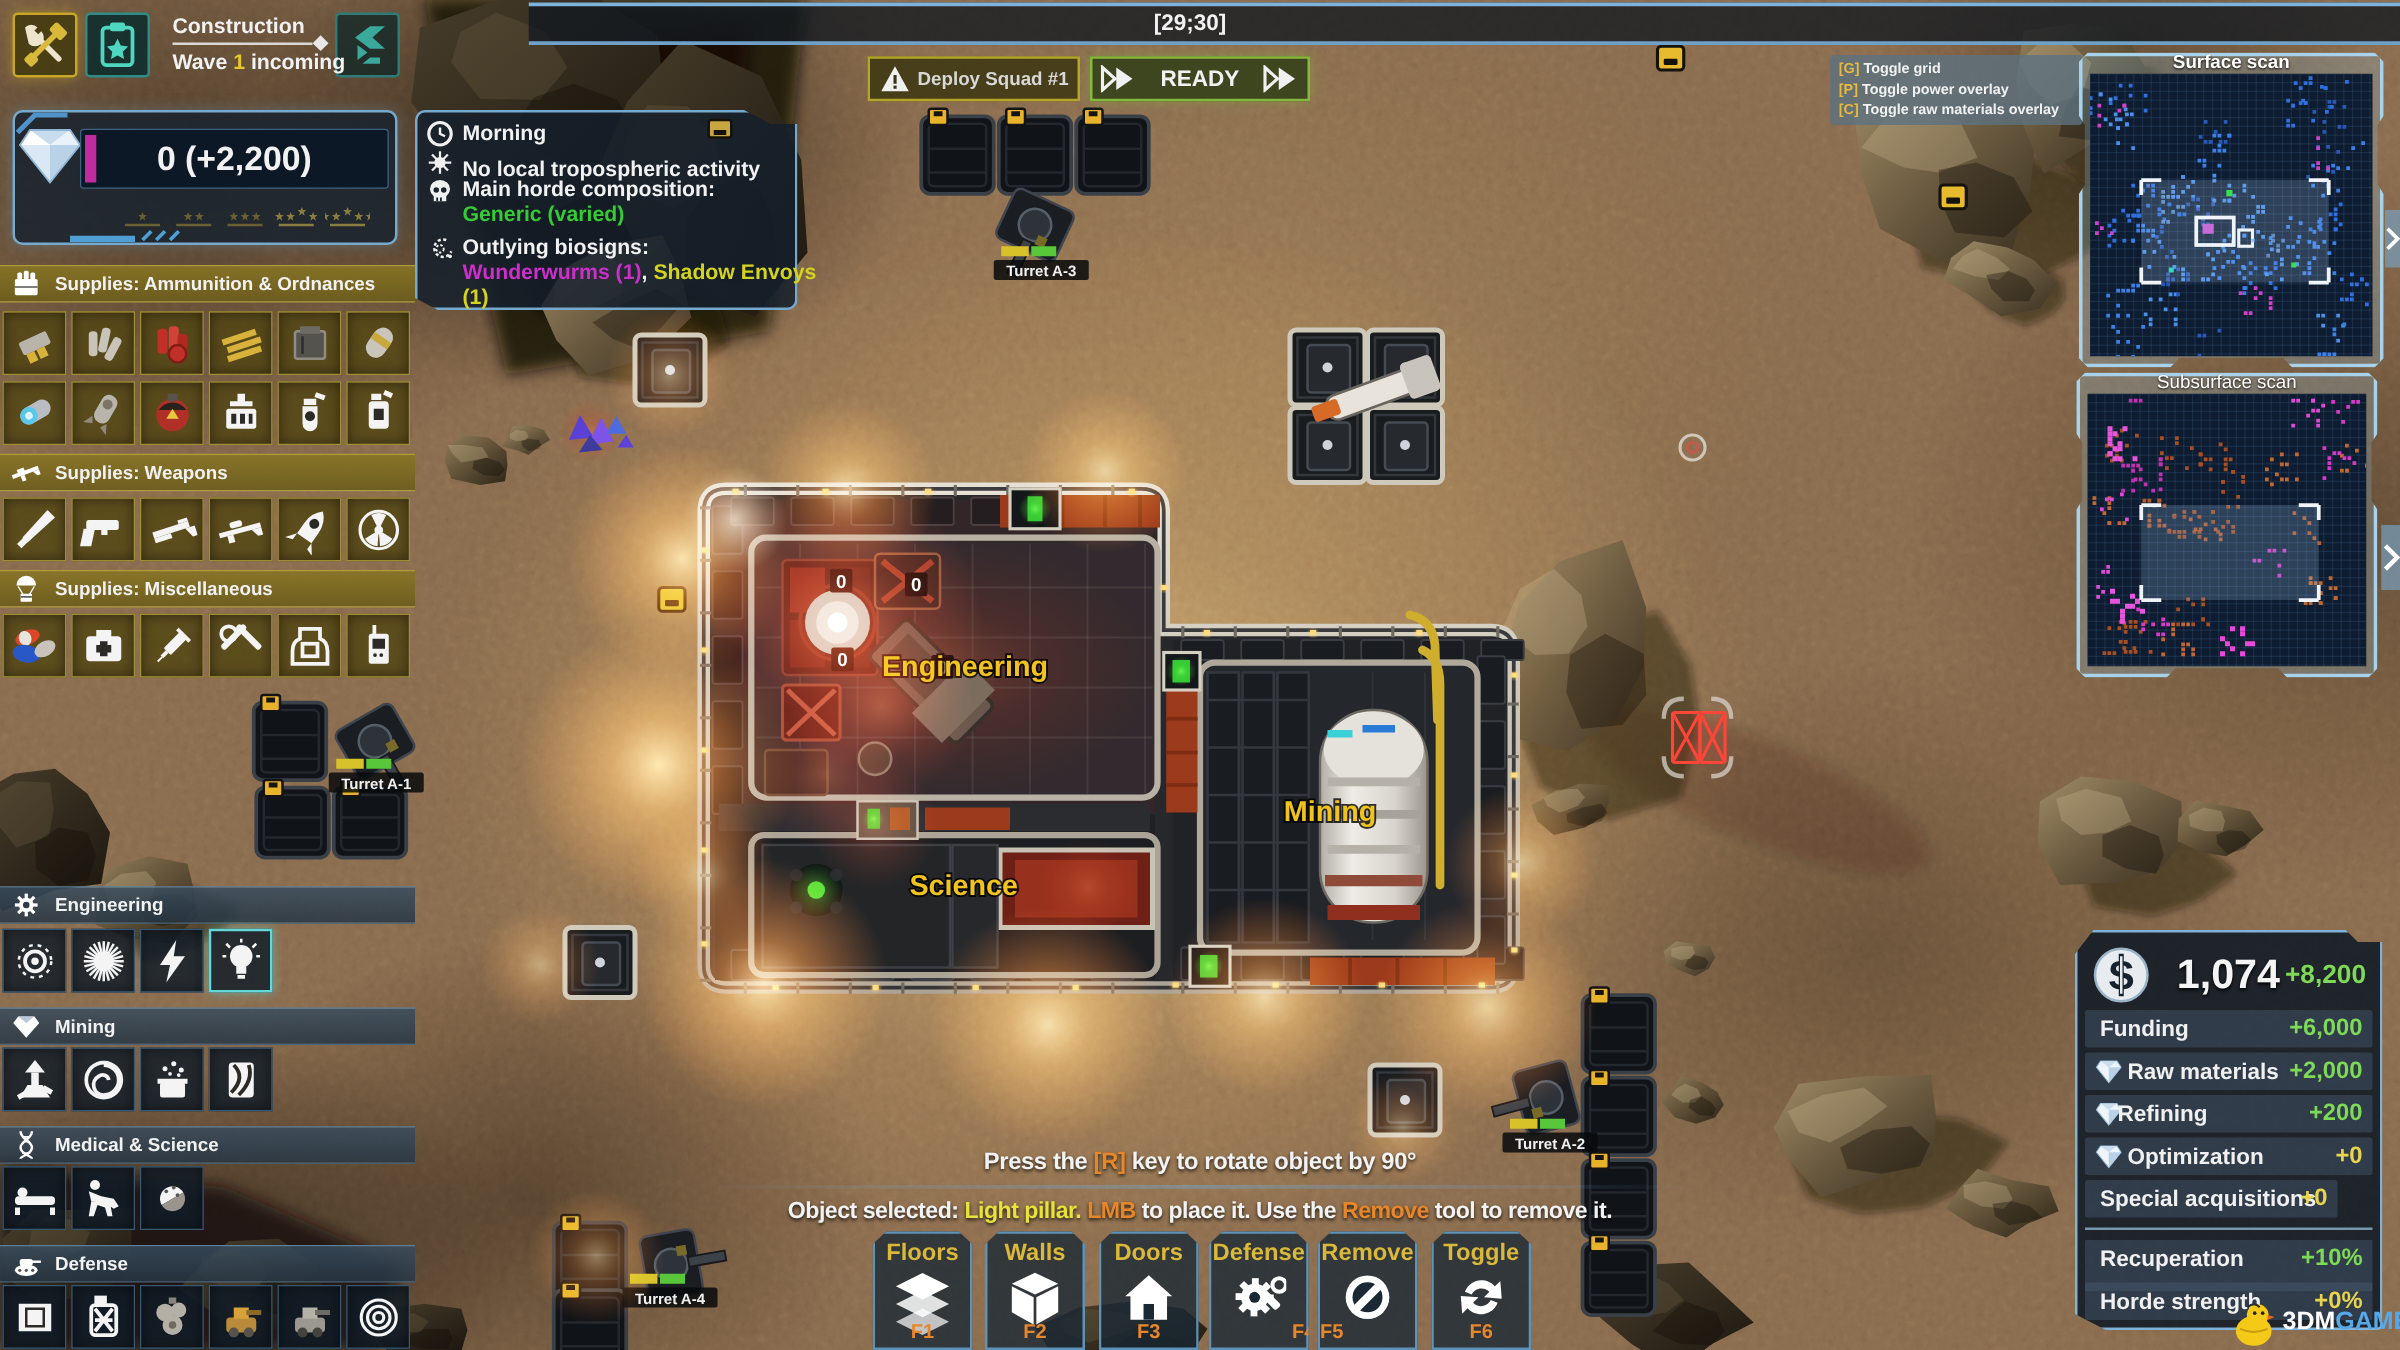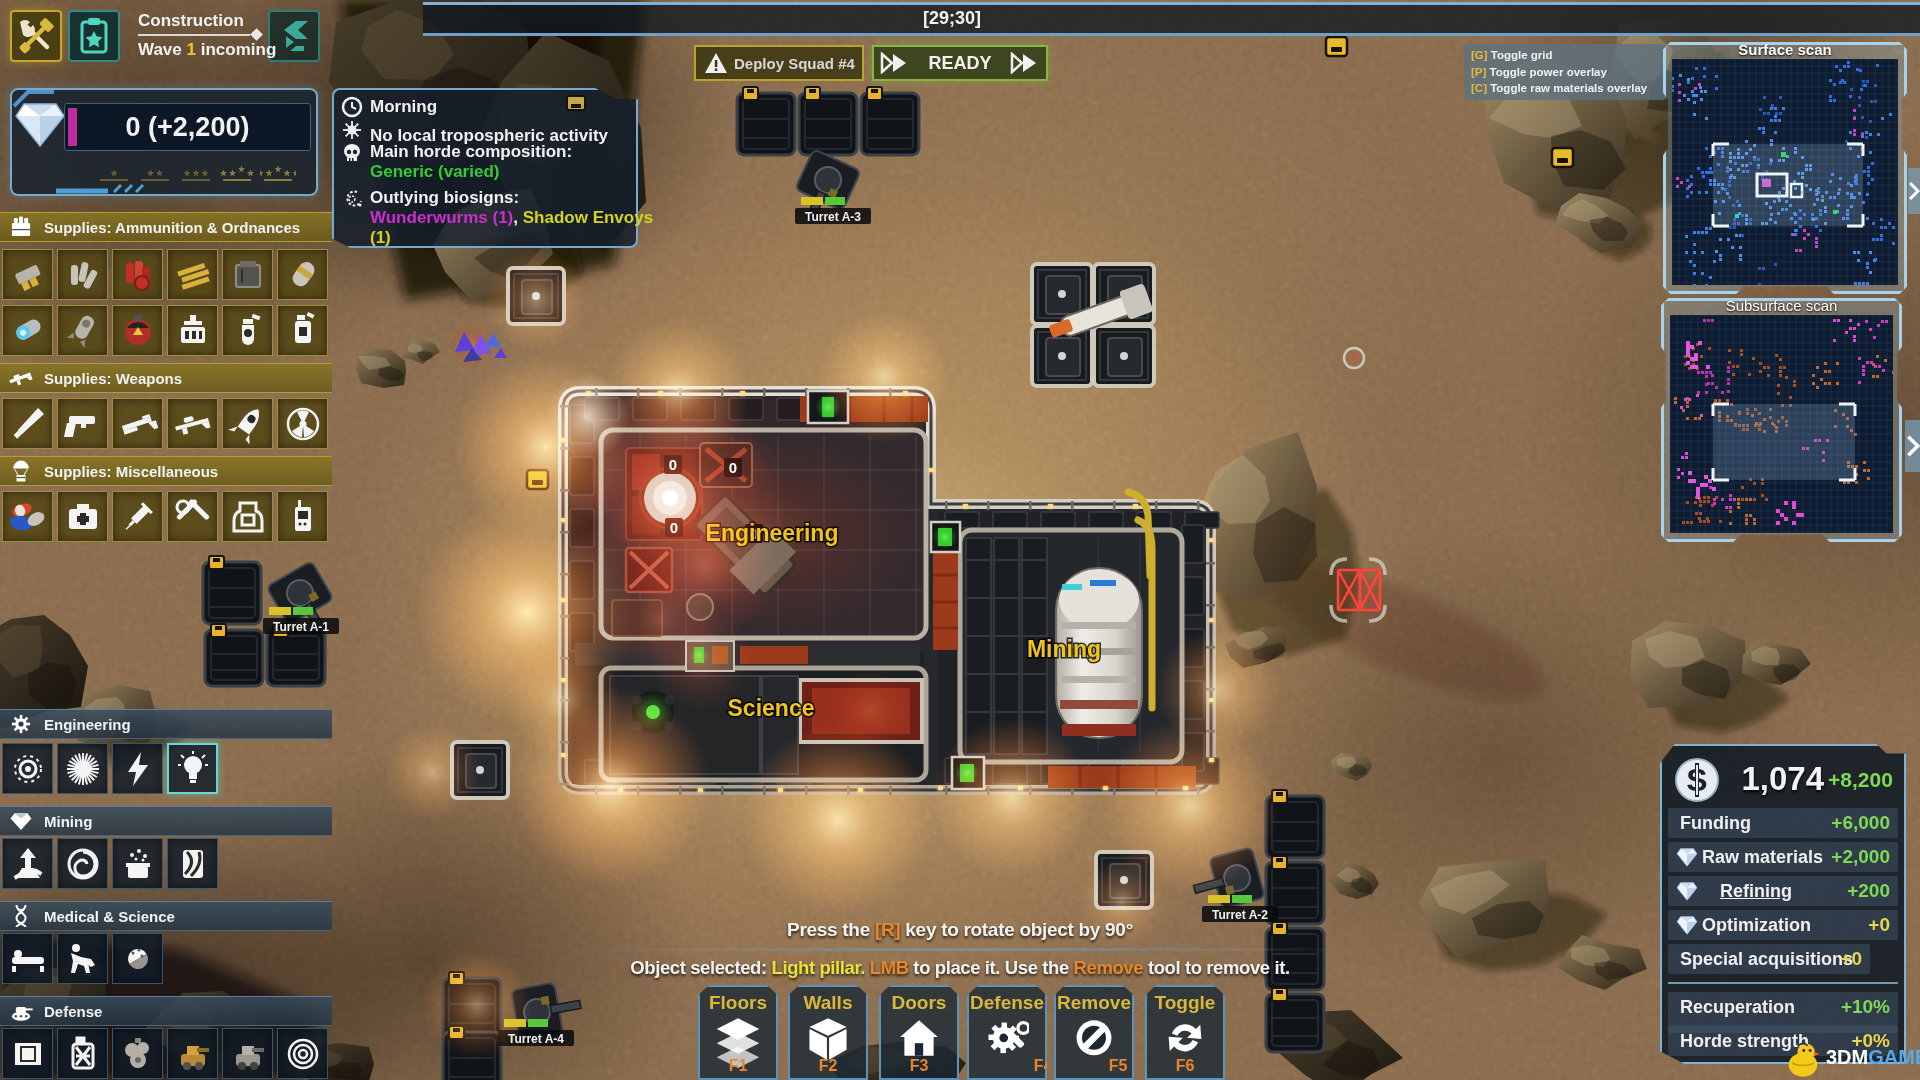--- a/index.html
+++ b/index.html
@@ -1535,21 +1535,21 @@
         </g>
       </svg>
     </div>
 
 <div style="position:absolute;left:694px;top:45px;width:170px;height:36px;background:rgba(62,56,18,.88);border:2px solid #b5a62a;display:flex;align-items:center;white-space:nowrap;">
 <svg width="24" height="22" viewBox="0 0 24 22" style="margin:0 6px 0 8px">
         <polygon points="12,1 23,21 1,21" fill="#f0f0f0"></polygon>
         <rect x="10.8" y="8" width="2.5" height="7" fill="#3a3512"></rect>
         <rect x="10.8" y="16.5" width="2.5" height="2.5" fill="#3a3512"></rect>
       </svg>
-<span style="color:#d8d8d8;font-weight:bold;font-size:15px;">Deploy Squad #4</span>
+<span style="color:#d8d8d8;font-weight:bold;font-size:15px;">Deploy Squad #1</span>
     </div>
 
 <div style="position:absolute;left:872px;top:45px;width:176px;height:36px;background:rgba(48,62,22,.85);border:2px solid #86b83e;box-shadow:0 0 10px rgba(134,184,62,.45);display:flex;align-items:center;justify-content:space-between;">
 <svg width="30" height="22" viewBox="0 0 30 22" style="margin-left:6px">
         <polygon points="2,2 12,11 2,20" fill="none" stroke="#f0f0f0" stroke-width="2.5"></polygon>
         <polygon points="13,2 26,11 13,20" fill="#f0f0f0"></polygon>
       </svg>
 <span class="wtx" style="font-size:18px;">READY</span>
 <svg width="30" height="22" viewBox="0 0 30 22" style="margin-right:6px">
         <polygon points="2,2 12,11 2,20" fill="none" stroke="#f0f0f0" stroke-width="2.5"></polygon>
@@ -2487,21 +2487,21 @@
       <span style="position:absolute;left:34px;top:5px;font-size:18px;font-weight:bold;color:#f0f0f0;">Raw materials</span>
       <span style="position:absolute;right:8px;top:4px;font-size:19px;font-weight:bold;color:#7ed957;">+2,000</span>
     </div>
 
 <div style="position:absolute;left:1668px;top:876px;width:230px;height:30px;background:rgba(70,92,112,.45);border-radius:2px;">
       <svg width="22" height="19" viewBox="0 0 52 46" style="position:absolute;left:8px;top:6px">
         <polygon points="10,2 42,2 50,14 26,44 2,14" fill="#eef4fa" stroke="#8fb4d4" stroke-width="2"></polygon>
         <polygon points="10,2 26,14 42,2" fill="#c9dcee"></polygon>
         <polygon points="26,14 50,14 26,44" fill="#b9d2e8"></polygon>
       </svg>
-      <span style="position:absolute;left:52px;top:5px;font-size:18px;font-weight:bold;color:#f0f0f0;text-decoration:underline;">Refining</span>
+      <span style="position:absolute;left:26px;top:5px;font-size:18px;font-weight:bold;color:#f0f0f0;">Refining</span>
       <span style="position:absolute;right:8px;top:4px;font-size:19px;font-weight:bold;color:#7ed957;">+200</span>
     </div>
 
 <div style="position:absolute;left:1668px;top:910px;width:230px;height:30px;background:rgba(70,92,112,.45);border-radius:2px;">
       <svg width="22" height="19" viewBox="0 0 52 46" style="position:absolute;left:8px;top:6px">
         <polygon points="10,2 42,2 50,14 26,44 2,14" fill="#eef4fa" stroke="#8fb4d4" stroke-width="2"></polygon>
         <polygon points="10,2 26,14 42,2" fill="#c9dcee"></polygon>
         <polygon points="26,14 50,14 26,44" fill="#b9d2e8"></polygon>
       </svg>
       <span style="position:absolute;left:34px;top:5px;font-size:18px;font-weight:bold;color:#f0f0f0;">Optimization</span>
@@ -2600,21 +2600,21 @@
 
 <div style="position:absolute;left:1054px;top:985px;width:80px;height:95px;background:rgba(24,40,53,.78);border:2px solid #5d93b8;clip-path:polygon(14% 0,86% 0,100% 11%,100% 100%,0 100%,0 11%);">
 <div style="position:absolute;top:5px;width:100%;text-align:center;font-size:19px;font-weight:bold;color:#d9b83a;">Remove</div>
 <svg width="44" height="48" viewBox="0 0 40 44" style="position:absolute;left:50%;top:29px;transform:translateX(-50%)">
         <g>
           <circle cx="20" cy="20" r="16" fill="#fff"></circle>
           <circle cx="20" cy="20" r="11" fill="#1a2835"></circle>
           <rect x="6" y="17" width="28" height="6" fill="#fff" transform="rotate(-45 20 20)"></rect>
         </g>
       </svg>
-<div style="position:absolute;bottom:3px;width:100%;text-align:center;font-size:16px;font-weight:bold;color:#e8872a;margin-left:24px;">F5</div>
+<div style="position:absolute;bottom:3px;width:100%;text-align:left;font-size:16px;font-weight:bold;color:#e8872a;">F5</div>
     </div>
 
 <div style="position:absolute;left:1145px;top:985px;width:80px;height:95px;background:rgba(24,40,53,.78);border:2px solid #5d93b8;clip-path:polygon(14% 0,86% 0,100% 11%,100% 100%,0 100%,0 11%);">
 <div style="position:absolute;top:5px;width:100%;text-align:center;font-size:19px;font-weight:bold;color:#d9b83a;">Toggle</div>
 <svg width="44" height="48" viewBox="0 0 40 44" style="position:absolute;left:50%;top:29px;transform:translateX(-50%)">
         <g fill="#fff">
           <path d="M8,16 a13,13 0 0 1 22,-4 l4,-4 1,13 -13,-1 4,-4 a8,8 0 0 0 -13,2 z"></path>
           <path d="M32,24 a13,13 0 0 1 -22,4 l-4,4 -1,-13 13,1 -4,4 a8,8 0 0 0 13,-2 z"></path>
         </g>
       </svg>

